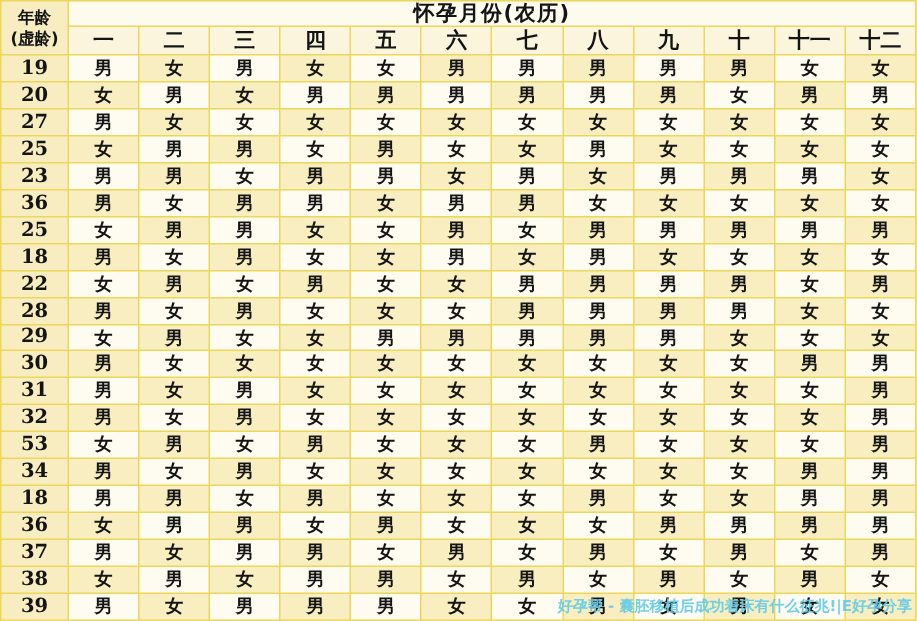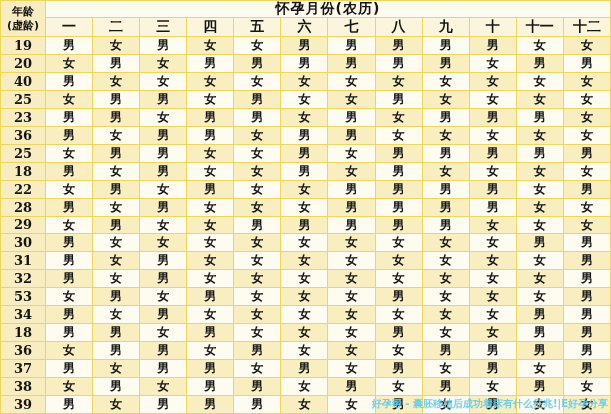--- a/index.html
+++ b/index.html
@@ -112,21 +112,21 @@
       <div class="cell val-cell val-yellow" style="grid-row-start: 4; grid-column-start: 4;">女</div>
       <div class="cell val-cell val-light" style="grid-row-start: 4; grid-column-start: 5;">男</div>
       <div class="cell val-cell val-yellow" style="grid-row-start: 4; grid-column-start: 6;">男</div>
       <div class="cell val-cell val-light" style="grid-row-start: 4; grid-column-start: 7;">男</div>
       <div class="cell val-cell val-yellow" style="grid-row-start: 4; grid-column-start: 8;">男</div>
       <div class="cell val-cell val-light" style="grid-row-start: 4; grid-column-start: 9;">男</div>
       <div class="cell val-cell val-yellow" style="grid-row-start: 4; grid-column-start: 10;">男</div>
       <div class="cell val-cell val-light" style="grid-row-start: 4; grid-column-start: 11;">女</div>
       <div class="cell val-cell val-yellow" style="grid-row-start: 4; grid-column-start: 12;">男</div>
       <div class="cell val-cell val-light" style="grid-row-start: 4; grid-column-start: 13;">男</div>
-      <div class="cell age-cell" style="grid-row-start: 5; grid-column-start: 1;">40</div>
+      <div class="cell age-cell" style="grid-row-start: 5; grid-column-start: 1;">27</div>
       <div class="cell val-cell val-light" style="grid-row-start: 5; grid-column-start: 2;">男</div>
       <div class="cell val-cell val-yellow" style="grid-row-start: 5; grid-column-start: 3;">女</div>
       <div class="cell val-cell val-light" style="grid-row-start: 5; grid-column-start: 4;">女</div>
       <div class="cell val-cell val-yellow" style="grid-row-start: 5; grid-column-start: 5;">女</div>
       <div class="cell val-cell val-light" style="grid-row-start: 5; grid-column-start: 6;">女</div>
       <div class="cell val-cell val-yellow" style="grid-row-start: 5; grid-column-start: 7;">女</div>
       <div class="cell val-cell val-light" style="grid-row-start: 5; grid-column-start: 8;">女</div>
       <div class="cell val-cell val-yellow" style="grid-row-start: 5; grid-column-start: 9;">女</div>
       <div class="cell val-cell val-light" style="grid-row-start: 5; grid-column-start: 10;">女</div>
       <div class="cell val-cell val-yellow" style="grid-row-start: 5; grid-column-start: 11;">女</div>

